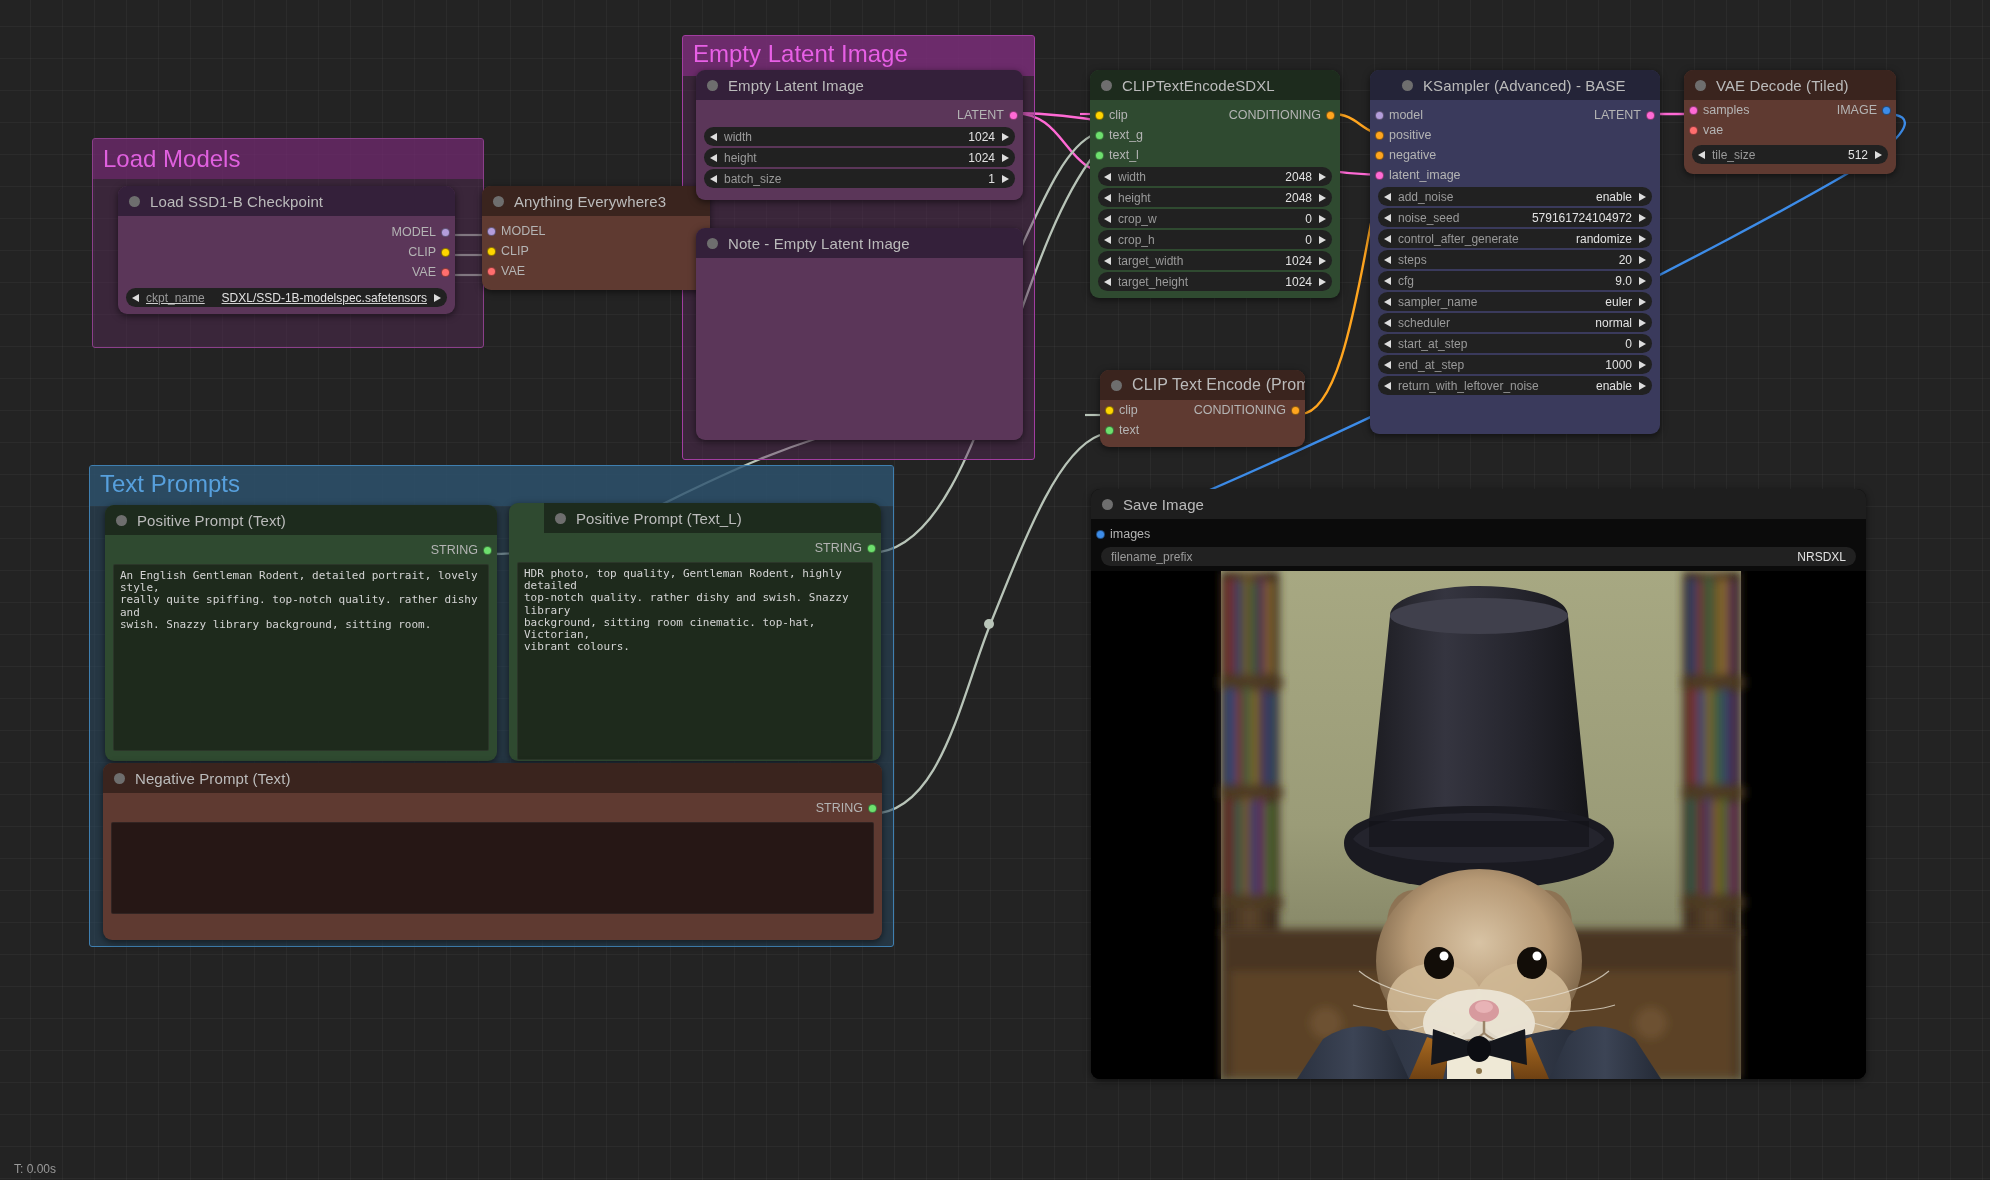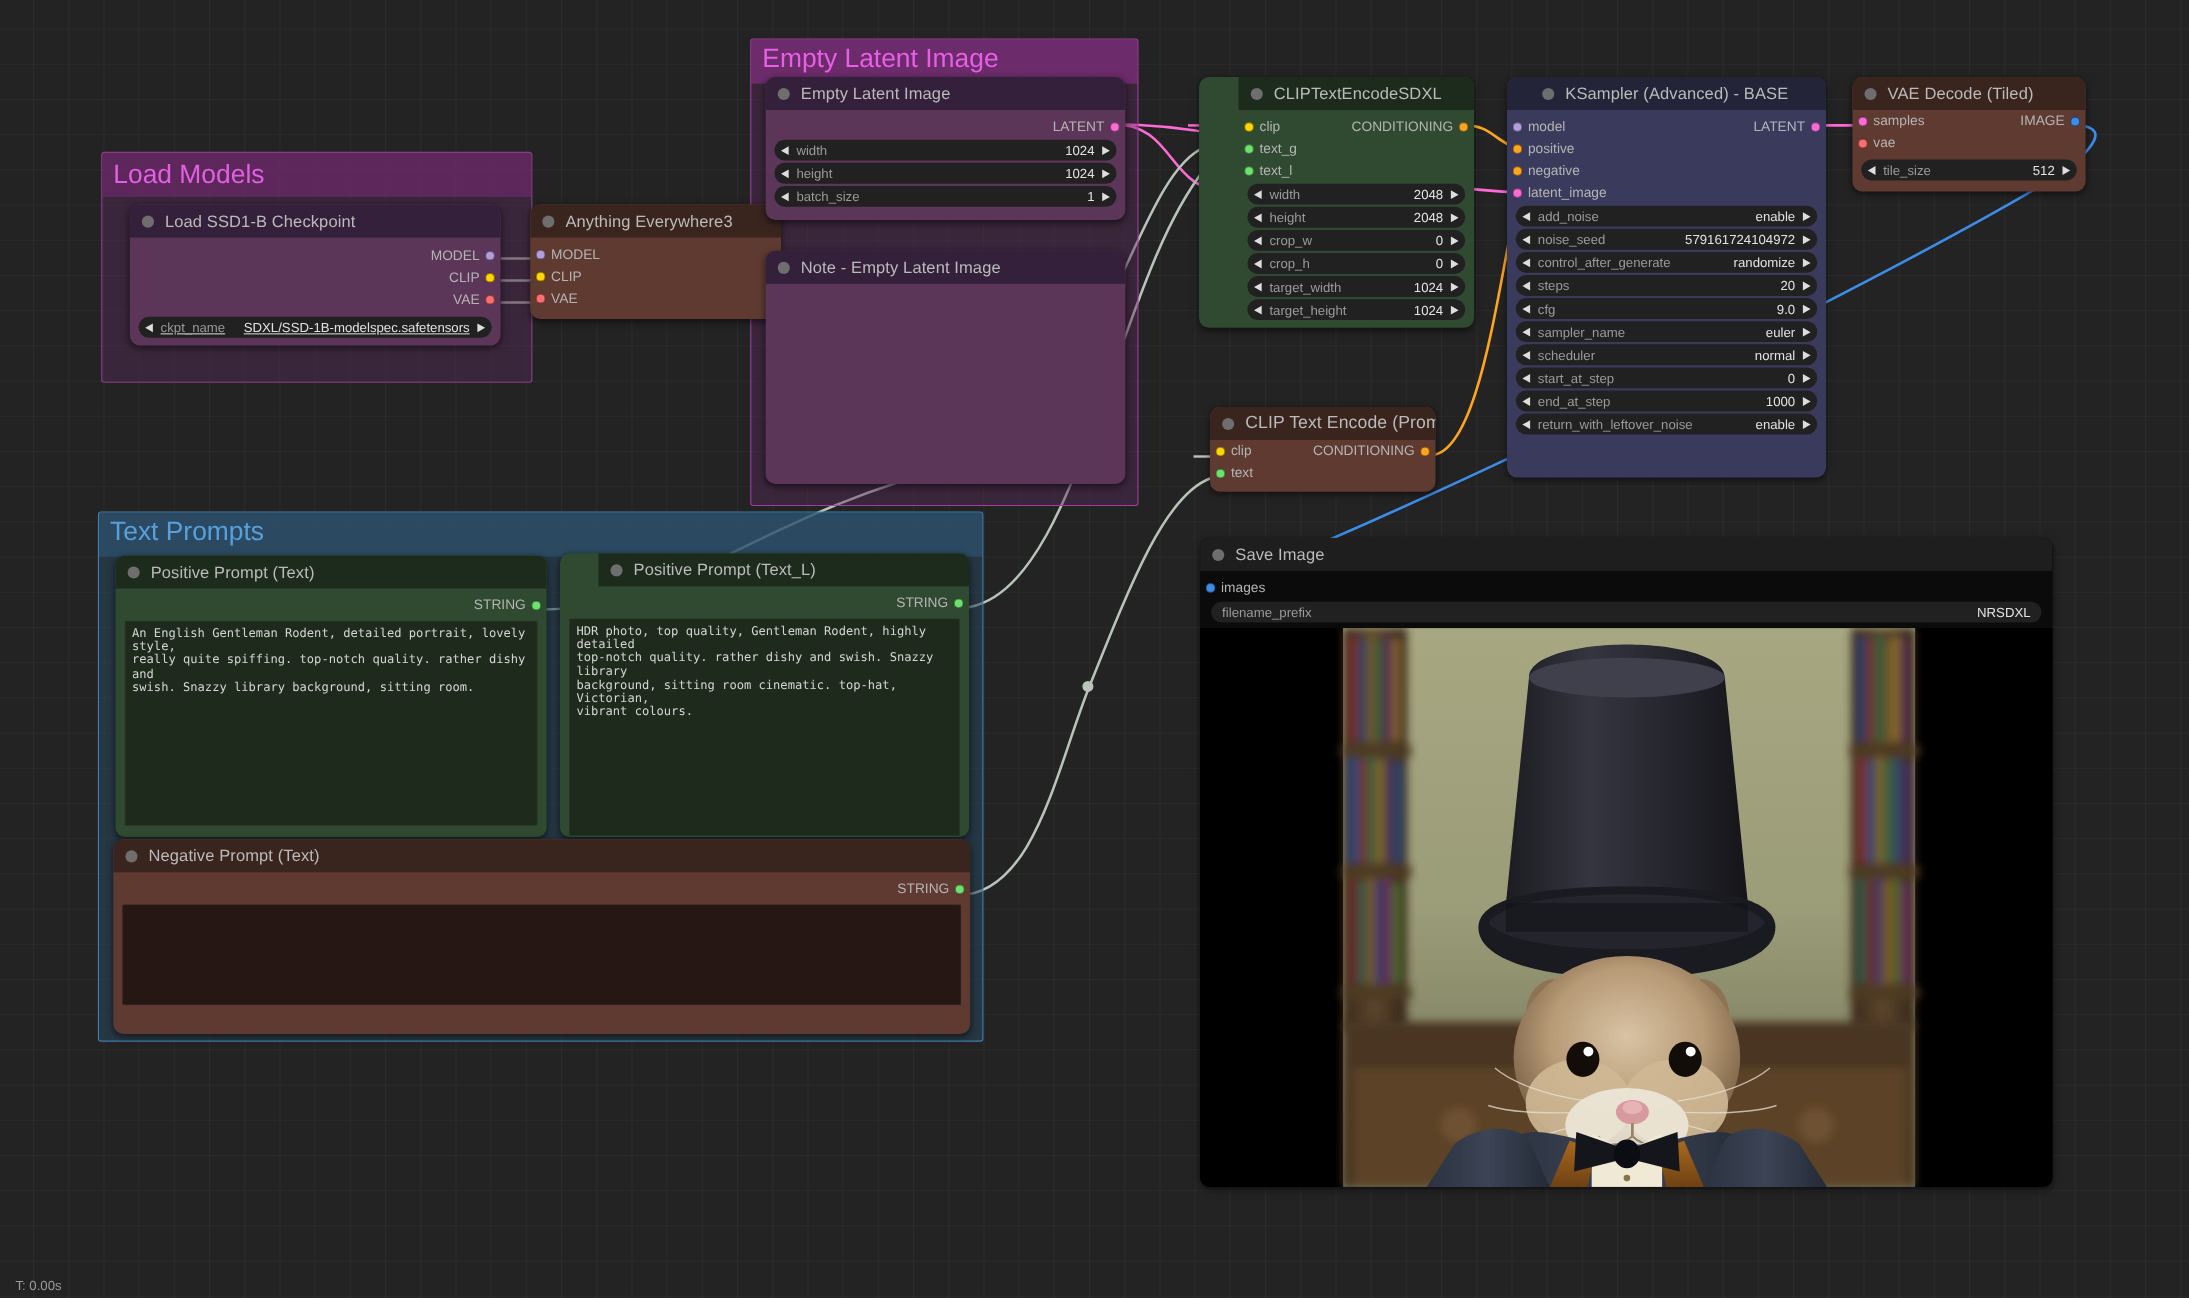--- a/index.html
+++ b/index.html
@@ -266,21 +266,21 @@
     </div>
   </div>
 
   <div class="node" style="left:696px; top:228px; width:327px; height:212px; background:#5b3659;">
     <div class="node-title" style="background:#34203a;">
       <span class="title-dot"></span>
       <span>Note - Empty Latent Image</span>
     </div>
   </div>
 
-  <div class="node" style="left:1090px; top:70px; width:250px; height:228px; background:#2f4a30;padding-left:36px;">
+  <div class="node" style="left:1090px; top:70px; width:250px; height:228px; background:#2f4a30;">
     <div class="node-title" style="background:#1d2b1d;">
       <span class="title-dot"></span>
       <span>CLIPTextEncodeSDXL</span>
     </div>
     <div class="node-body" style="padding-top:5px;">
       <div style="position:relative; height:60px;">
         <div class="slot in" style="position:absolute;top:0;left:0;">
           <span class="dot left" style="background:#ffd500;"></span>
           <span>clip</span>
         </div>

